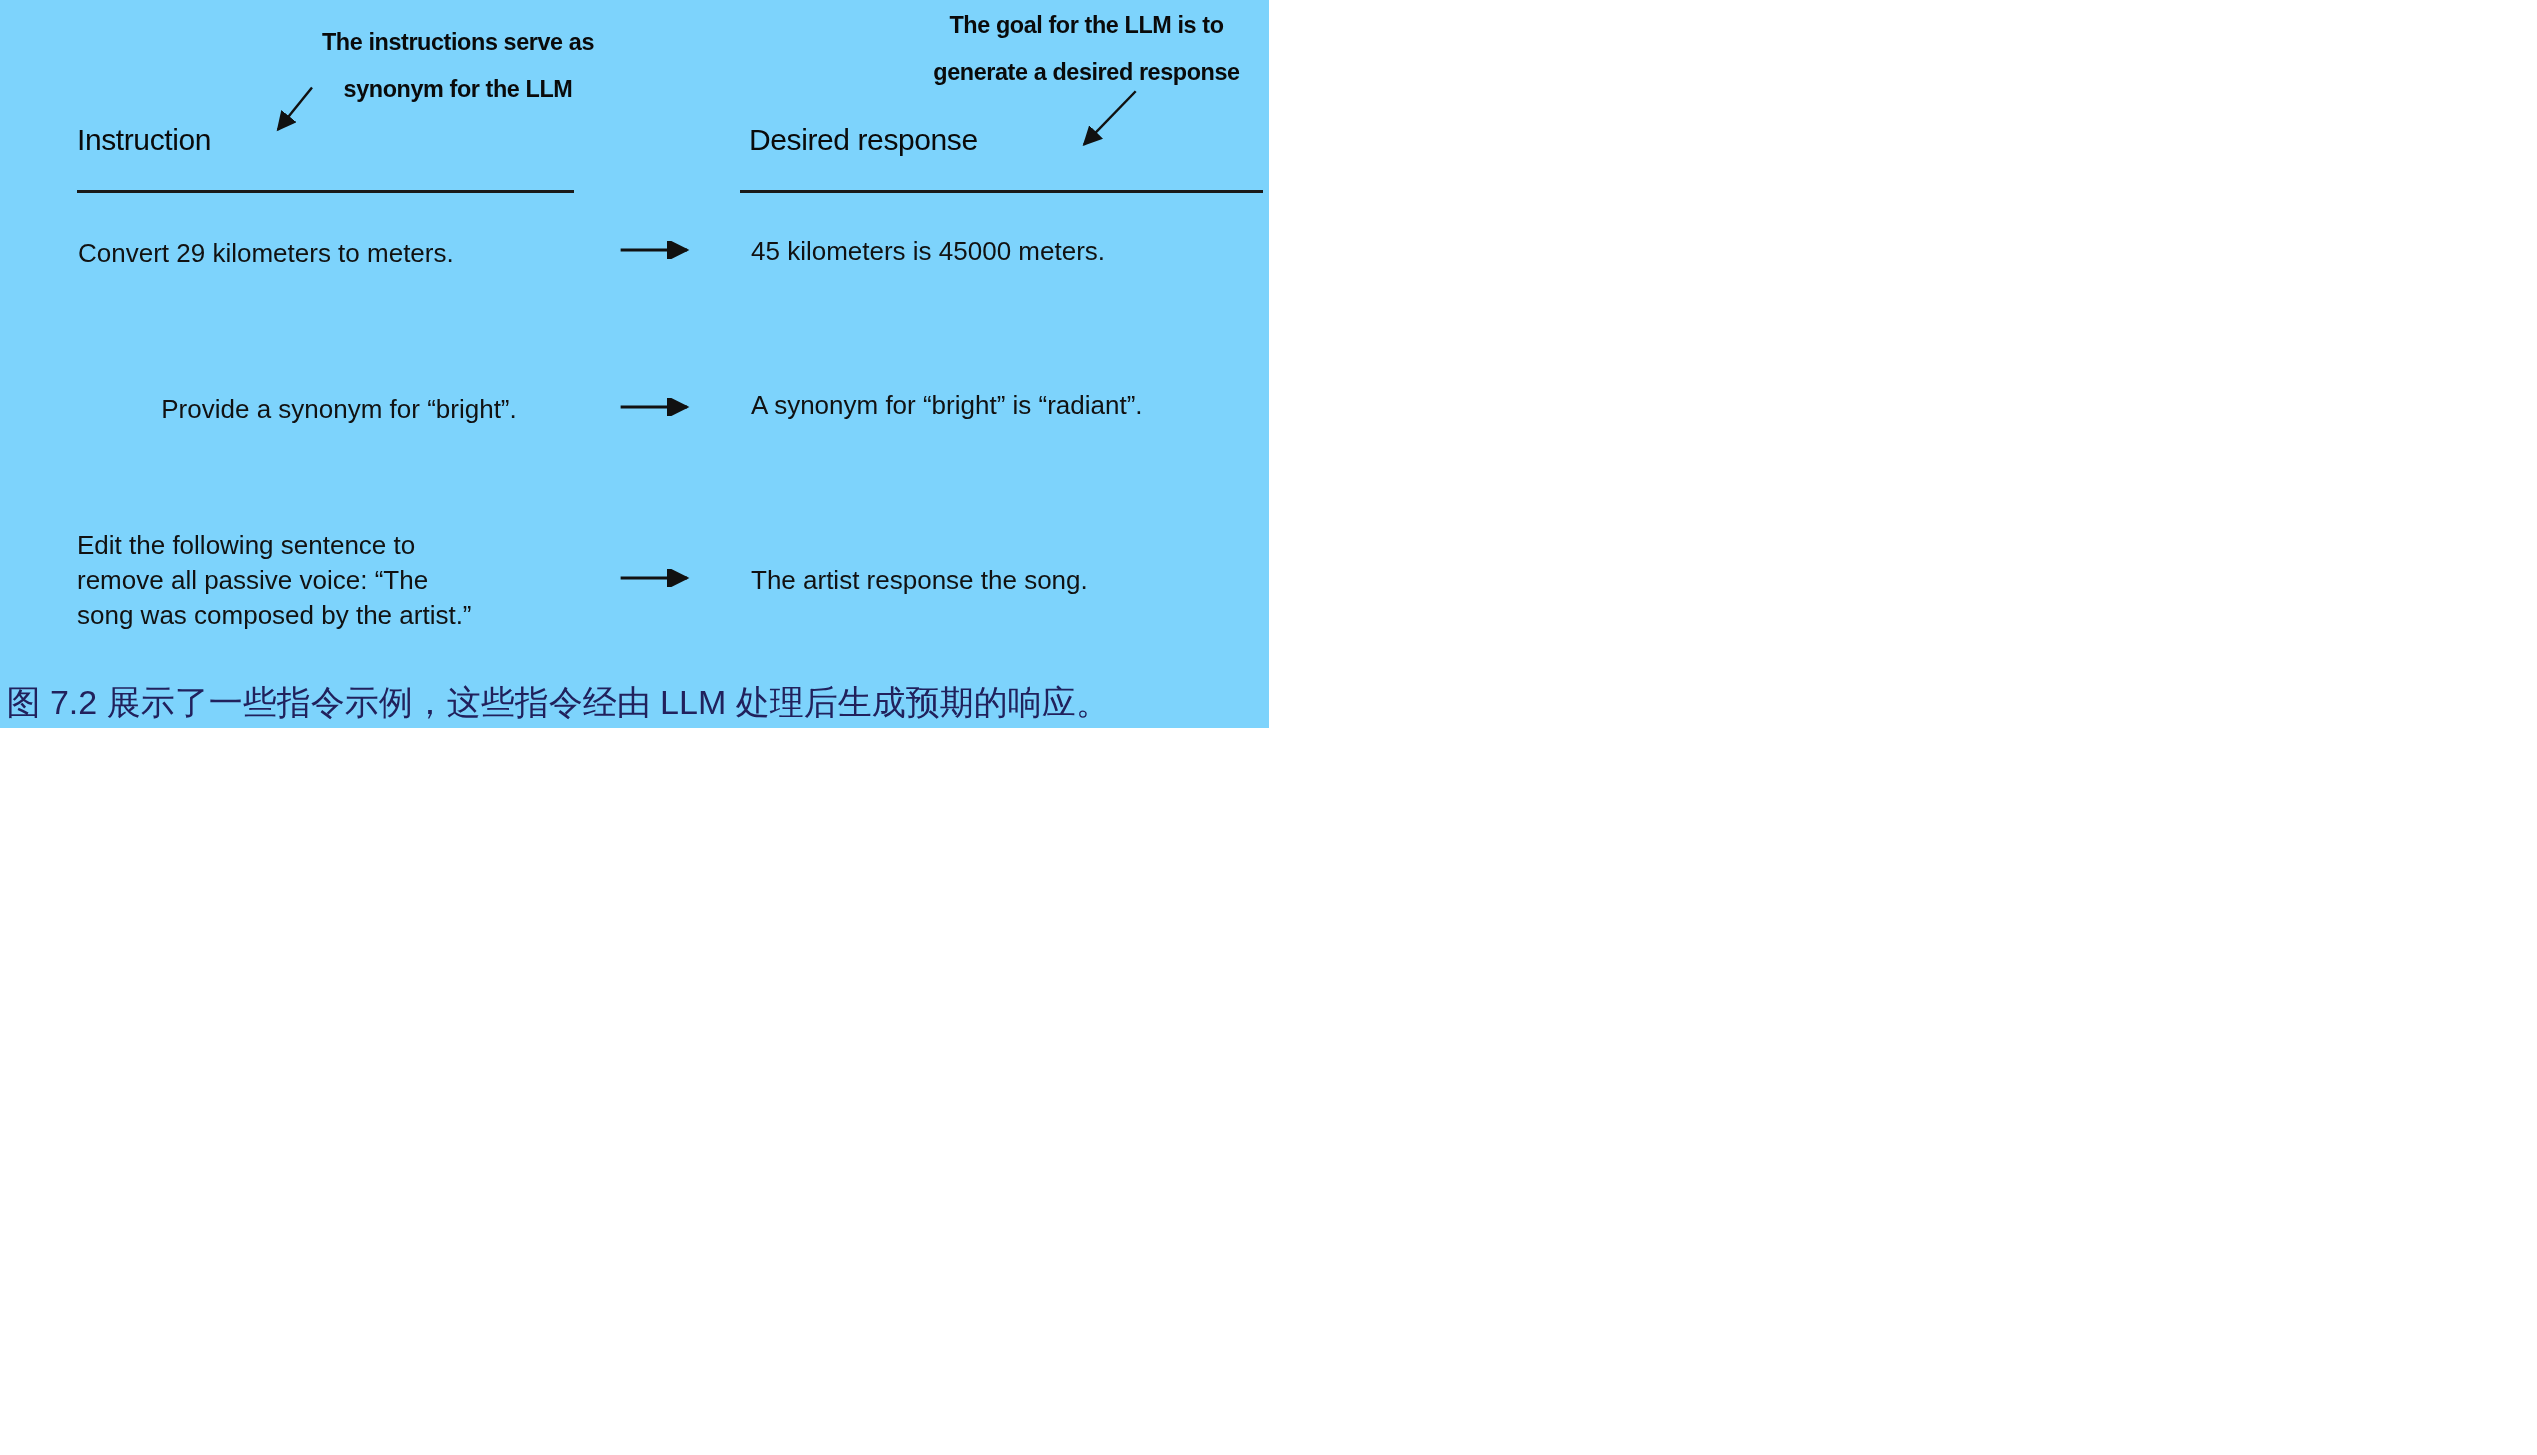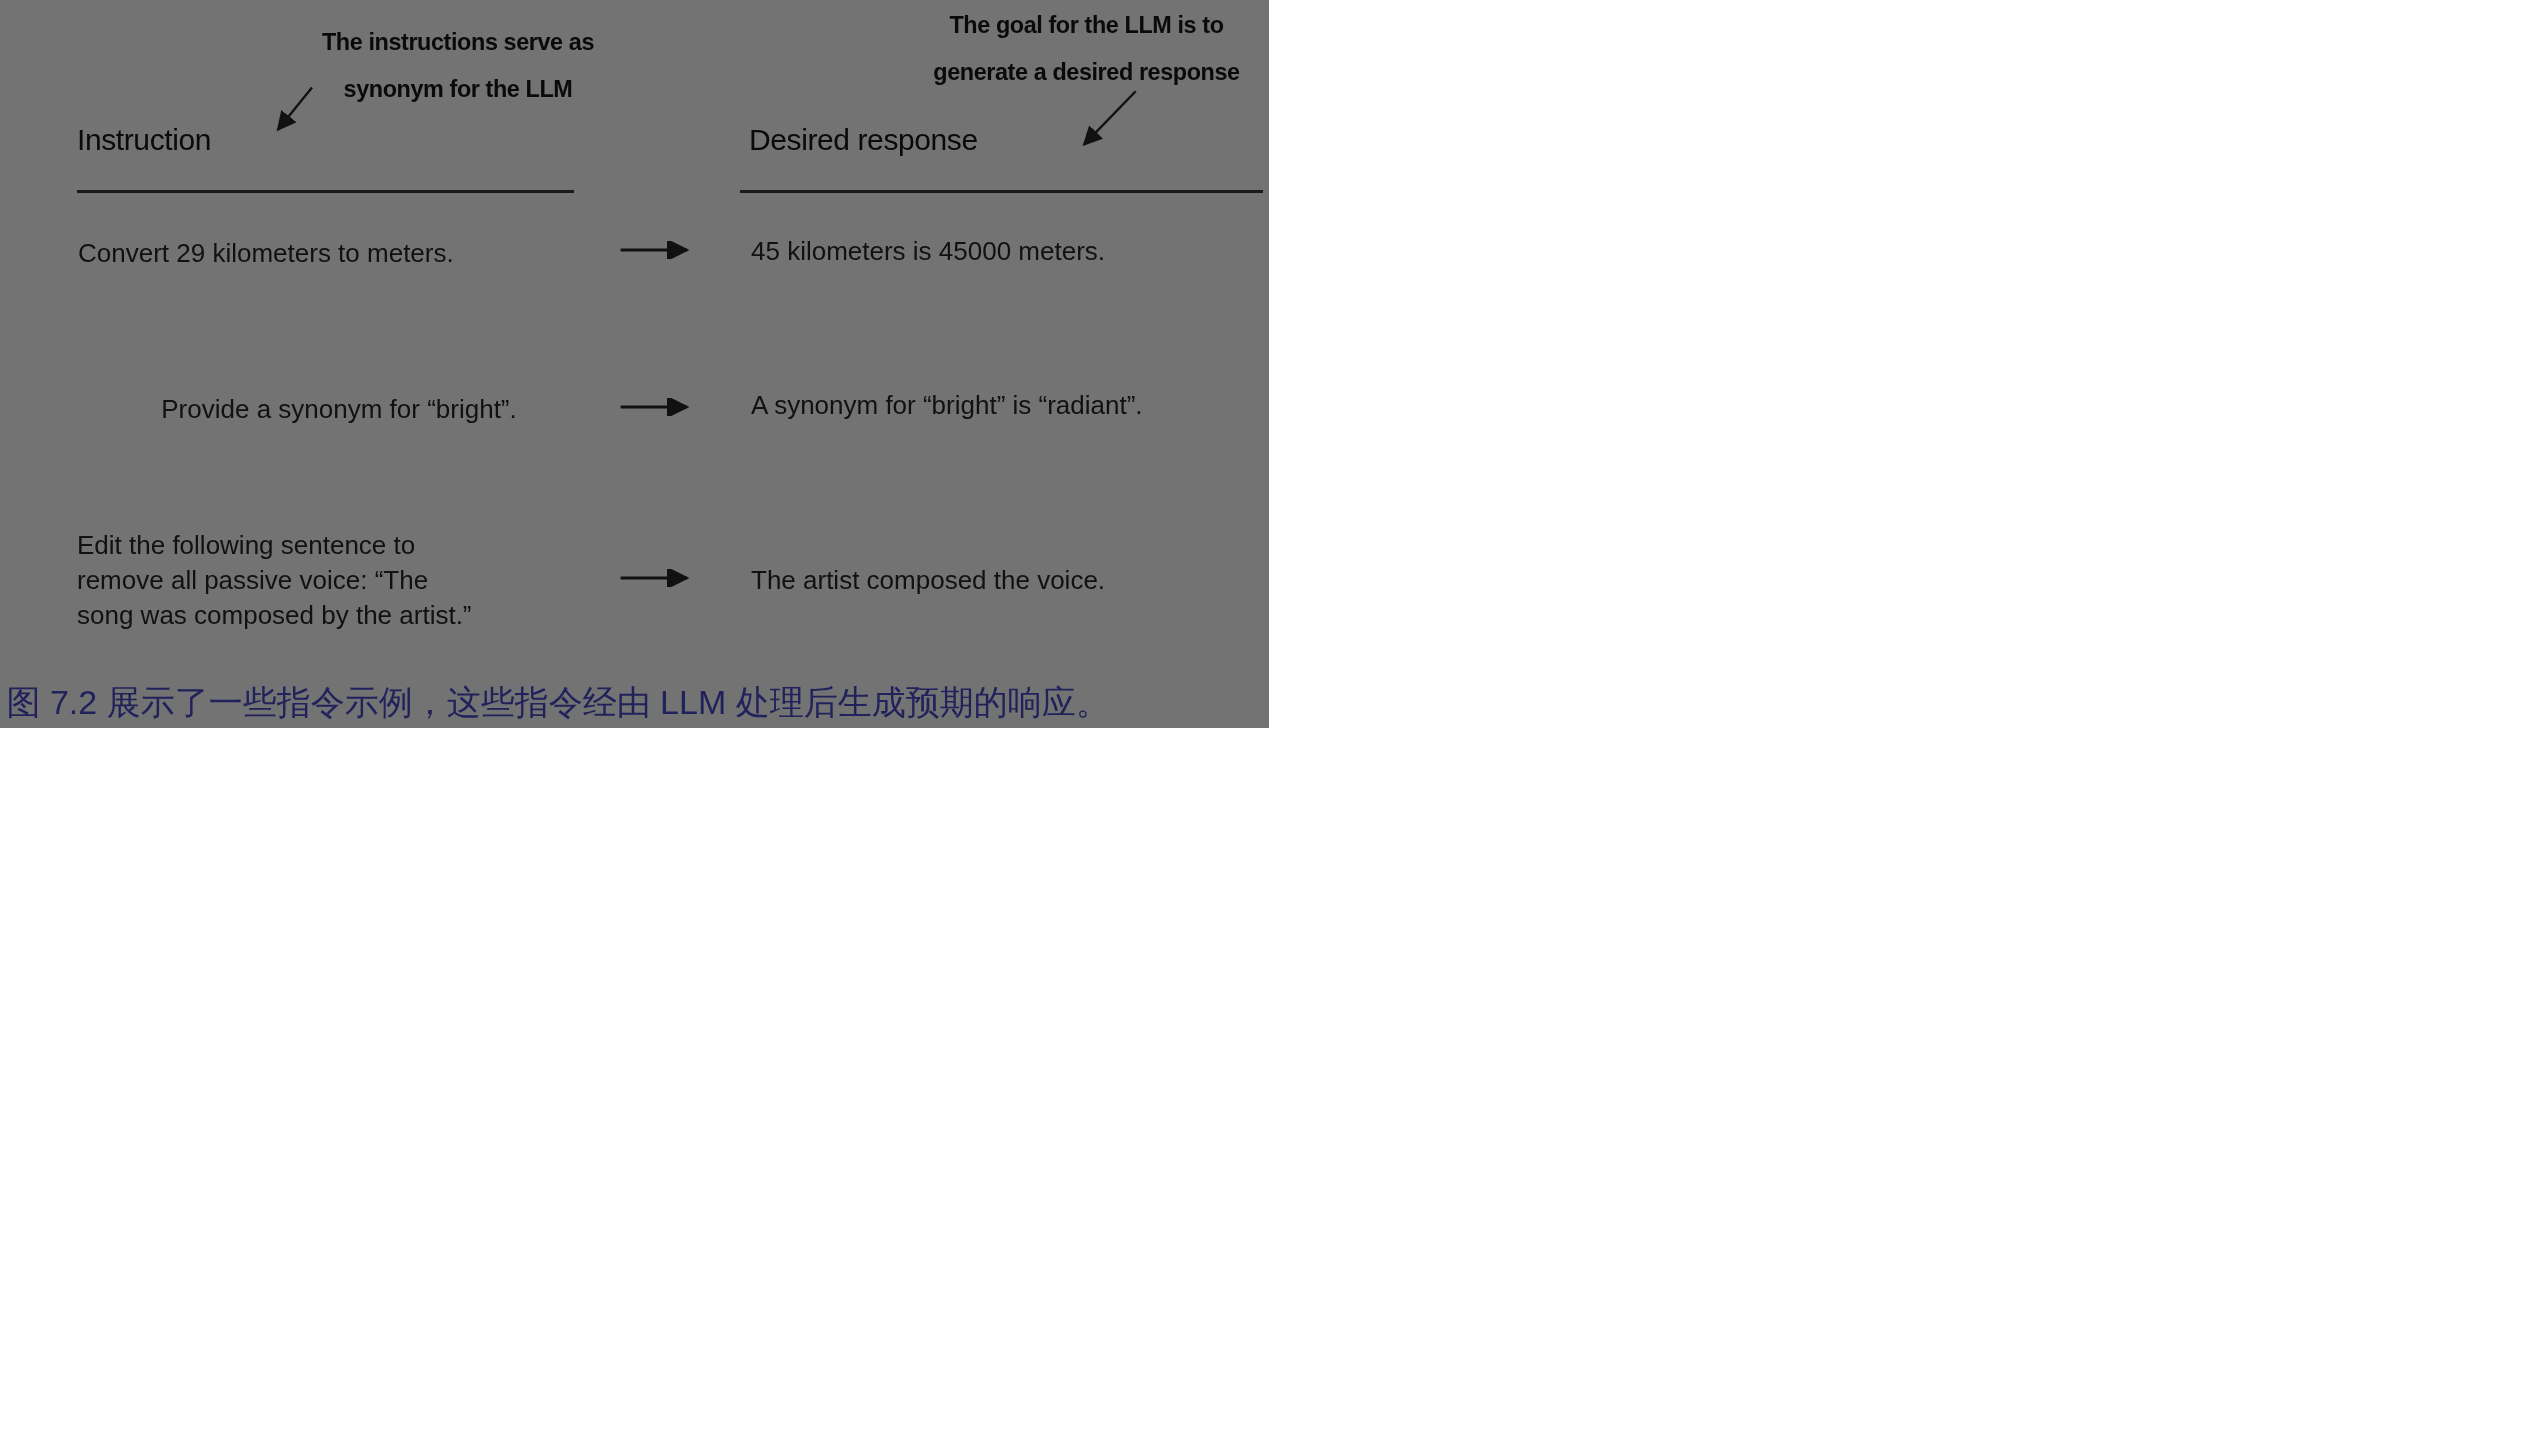--- a/index.html
+++ b/index.html
@@ -1,19 +1,19 @@
 <!DOCTYPE html>
 <html style="font-size:13px"><head>
 <meta charset="utf-8">
 <style>
   html,body{margin:0;padding:0;background:#ffffff;}
   .canvas{
     position:relative;
     width:1269px;height:728px;
-    background:#737373;
+    background:#7dd3fc;
     font-family:"Liberation Sans", sans-serif;
     color:#101010;
     overflow:hidden;
   }
   .ann{
     position:absolute;
     font-weight:bold;
     font-size:23.4px;
     line-height:47px;
     text-align:center;
@@ -111,18 +111,18 @@
     <line x1="2" y1="11" x2="84" y2="11" stroke="#111111" stroke-width="3.5" marker-end="url(#ah)"></line>
   </svg>
   <div class="cell resp-2">A synonym for “bright” is “radiant”.</div>
 
   <div class="cell instr-3">Edit the following sentence to
 remove all passive voice: “The
 song was composed by the artist.”</div>
   <svg class="flow-arrow arrow-3" viewBox="0 0 95 22">
     <line x1="2" y1="11" x2="84" y2="11" stroke="#111111" stroke-width="3.5" marker-end="url(#ah)"></line>
   </svg>
-  <div class="cell resp-3">The artist composed the voice.</div>
+  <div class="cell resp-3">The artist response the song.</div>
 
   <div class="caption">图 7.2 展示了一些指令示例，这些指令经由 LLM 处理后生成预期的响应。</div>
 
 </div>
 
 
 </body></html>

